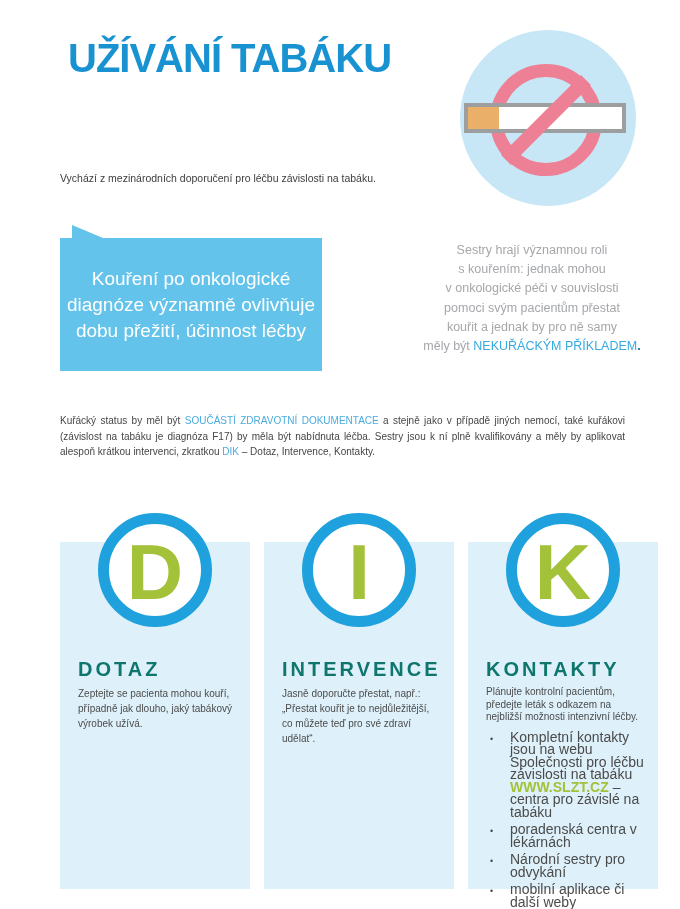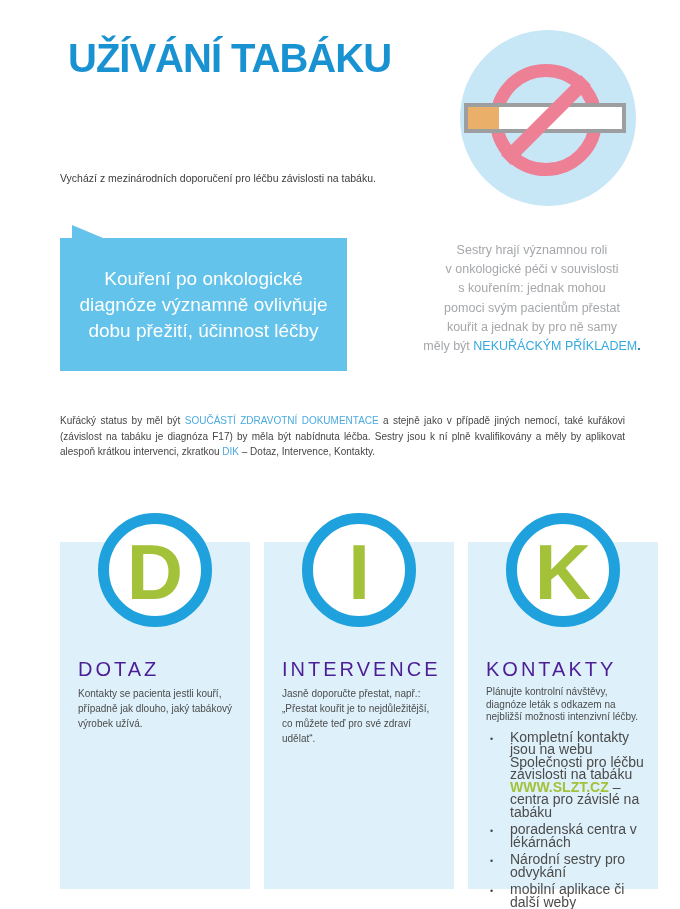--- a/index.html
+++ b/index.html
@@ -8,21 +8,21 @@
 
   
   .title{position:absolute;left:68px;top:34px;margin:0;font-size:40px;line-height:48px;
          font-weight:bold;color:#1992d2;letter-spacing:-1px;white-space:nowrap;}
   .subtitle{position:absolute;left:60px;top:88px;font-size:28px;line-height:29px;
             font-weight:bold;color:#5cbfe9;letter-spacing:-0.5px;white-space:nowrap;}
   .intro{position:absolute;left:60px;top:172px;font-size:10.5px;color:#3d3d3d;white-space:nowrap;}
   .icon-wrap{position:absolute;left:458px;top:28px;width:180px;height:180px;}
 
   
-  .callout{position:absolute;left:60px;top:238px;width:287px;height:133px;background:#63c3ea;
+  .callout{position:absolute;left:60px;top:238px;width:262px;height:133px;background:#63c3ea;
            color:#ffffff;display:flex;align-items:center;justify-content:center;text-align:center;
            font-size:19px;line-height:26px;}
   .callout .notch{position:absolute;left:12px;top:-13px;width:31px;height:13px;background:#63c3ea;
                   clip-path:polygon(0 0,0 100%,100% 100%);}
   .callout .cline{white-space:nowrap;}
   .side-note{position:absolute;left:390px;top:241px;width:284px;text-align:center;
              font-size:12.5px;line-height:19.2px;color:#a5a7aa;}
   .side-note div{white-space:nowrap;}
   .accent{color:#35a9e0;}
   .dark-dot{color:#1a73a8;font-weight:bold;}
@@ -33,21 +33,21 @@
   .paragraph .accent{color:#4aabdf;}
 
   
   .panel{position:absolute;top:542px;width:190px;height:347px;background:#def1fa;
          box-sizing:border-box;padding-top:116px;}
   .p1{left:60px}.p2{left:264px}.p3{left:468px}
   .badge{position:absolute;top:-29px;left:50%;transform:translateX(-50%);
          width:92px;height:92px;background:#ffffff;border:11px solid #1ea1dc;border-radius:50%;
          display:flex;align-items:center;justify-content:center;}
   .badge .letter{font-size:78px;font-weight:bold;color:#a3c139;line-height:1;transform:translateY(2px);}
-  .col-head{margin:0 0 5px 18px;font-size:20px;font-weight:normal;color:#4c1d95;letter-spacing:3px;}
+  .col-head{margin:0 0 5px 18px;font-size:20px;font-weight:bold;color:#0f766e;letter-spacing:3px;}
   .col-text{margin:0 16px 0 18px;font-size:10px;line-height:15px;color:#4b4b4b;}
   .p3 .col-text{line-height:12.5px;margin-right:10px;}
   .bullets{list-style:none;margin:7px 8px 0 22px;padding:0;font-size:14px;line-height:12.5px;color:#4b4b4b;}
   .bullets li{display:flex;margin-bottom:5px;}
   .blt{flex:none;width:20px;}
   .blt::before{content:"\2022";font-size:9px;}
   .bullets li.green .btxt,.bullets li.green .blt{color:#a3c139;font-weight:bold;}
   .glink{color:#a3c139;font-weight:bold;}
 </style>
 </head>
@@ -72,51 +72,51 @@
     <span class="notch"></span>
     <div>
       <div class="cline">Kouření po onkologické</div>
       <div class="cline">diagnóze významně ovlivňuje</div>
       <div class="cline">dobu přežití, účinnost léčby</div>
     </div>
   </div>
 
   <div class="side-note">
     <div>Sestry hrají významnou roli</div>
+    <div>s kouřením: jednak mohou</div>
     <div>v onkologické péči v souvislosti</div>
-    <div>s kouřením: jednak mohou</div>
     <div>pomoci svým pacientům přestat</div>
     <div>kouřit a jednak by pro ně samy</div>
     <div><span>měly být </span><span class="accent">NEKUŘÁCKÝM PŘÍKLADEM</span><span class="dark-dot">.</span></div>
   </div>
 
   <p class="paragraph"><span>Kuřácký status by měl být </span><span class="accent">SOUČÁSTÍ ZDRAVOTNÍ DOKUMENTACE</span><span> a stejně jako v případě jiných nemocí, také kuřákovi (závislost na tabáku je diagnóza F17) by měla být nabídnuta léčba. Sestry jsou k ní plně kvalifikovány a měly by aplikovat alespoň krátkou intervenci, zkratkou </span><span class="accent">DIK</span><span> – Dotaz, Intervence, Kontakty.</span></p>
 
   <section class="panel p1">
     <div class="badge">
       <span class="letter">D</span>
     </div>
     <h3 class="col-head">DOTAZ</h3>
-    <div class="col-text">Kontakty se pacienta jestli kouří, případně jak dlouho, jaký tabákový výrobek užívá.</div>
+    <div class="col-text">Zeptejte se pacienta mohou kouří, případně jak dlouho, jaký tabákový výrobek užívá.</div>
   </section>
 
   <section class="panel p2">
     <div class="badge">
       <span class="letter">I</span>
     </div>
     <h3 class="col-head">INTERVENCE</h3>
     <div class="col-text">Jasně doporučte přestat, např.: „Přestat kouřit je to nejdůležitější, co můžete teď pro své zdraví udělat“.</div>
   </section>
 
   <section class="panel p3">
     <div class="badge">
       <span class="letter">K</span>
     </div>
     <h3 class="col-head">KONTAKTY</h3>
-    <div class="col-text">Plánujte kontrolní návštěvy, diagnóze leták s odkazem na nejbližší možnosti intenzivní léčby.</div>
+    <div class="col-text">Plánujte kontrolní pacientům, předejte leták s odkazem na nejbližší možnosti intenzivní léčby.</div>
     <ul class="bullets">
       <li>
         <span class="blt"></span>
         <span class="btxt"><span>Kompletní kontakty jsou na webu Společnosti pro léčbu závislosti na tabáku </span><span class="glink">WWW.SLZT.CZ</span><span> – centra pro závislé na tabáku</span></span>
       </li>
       <li>
         <span class="blt"></span>
         <span class="btxt">poradenská centra v lékárnách</span>
       </li>
       <li>

